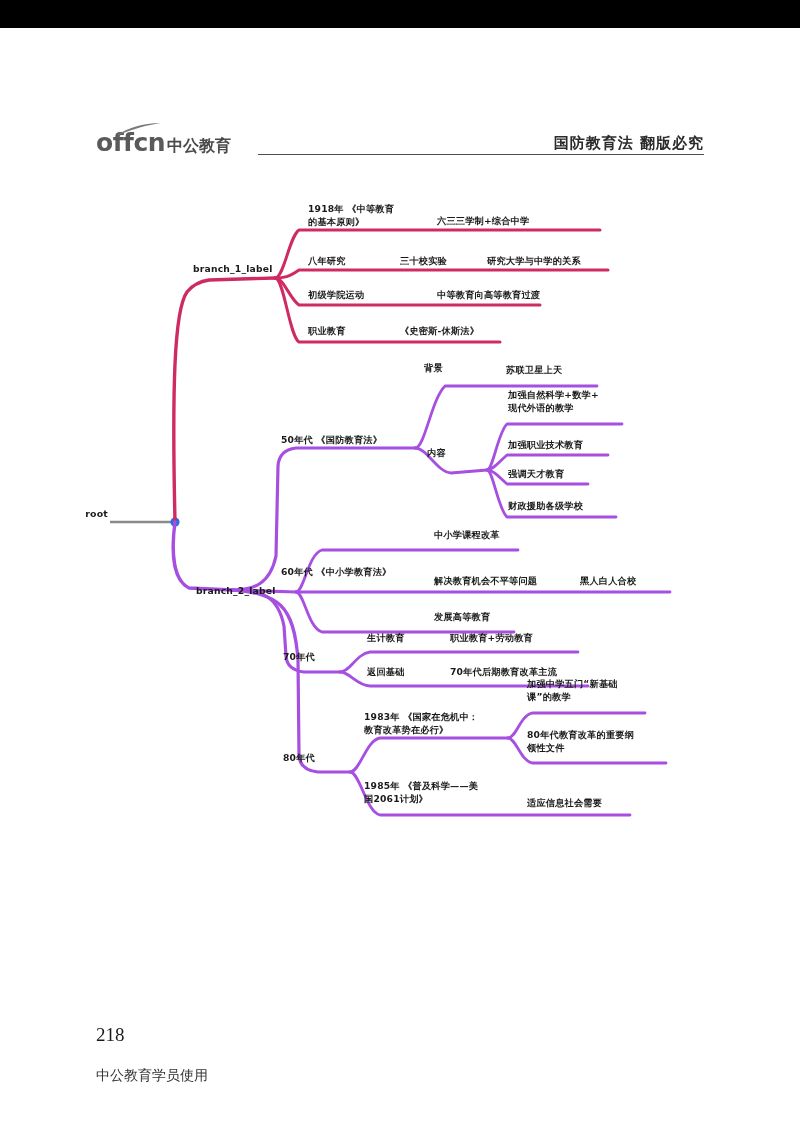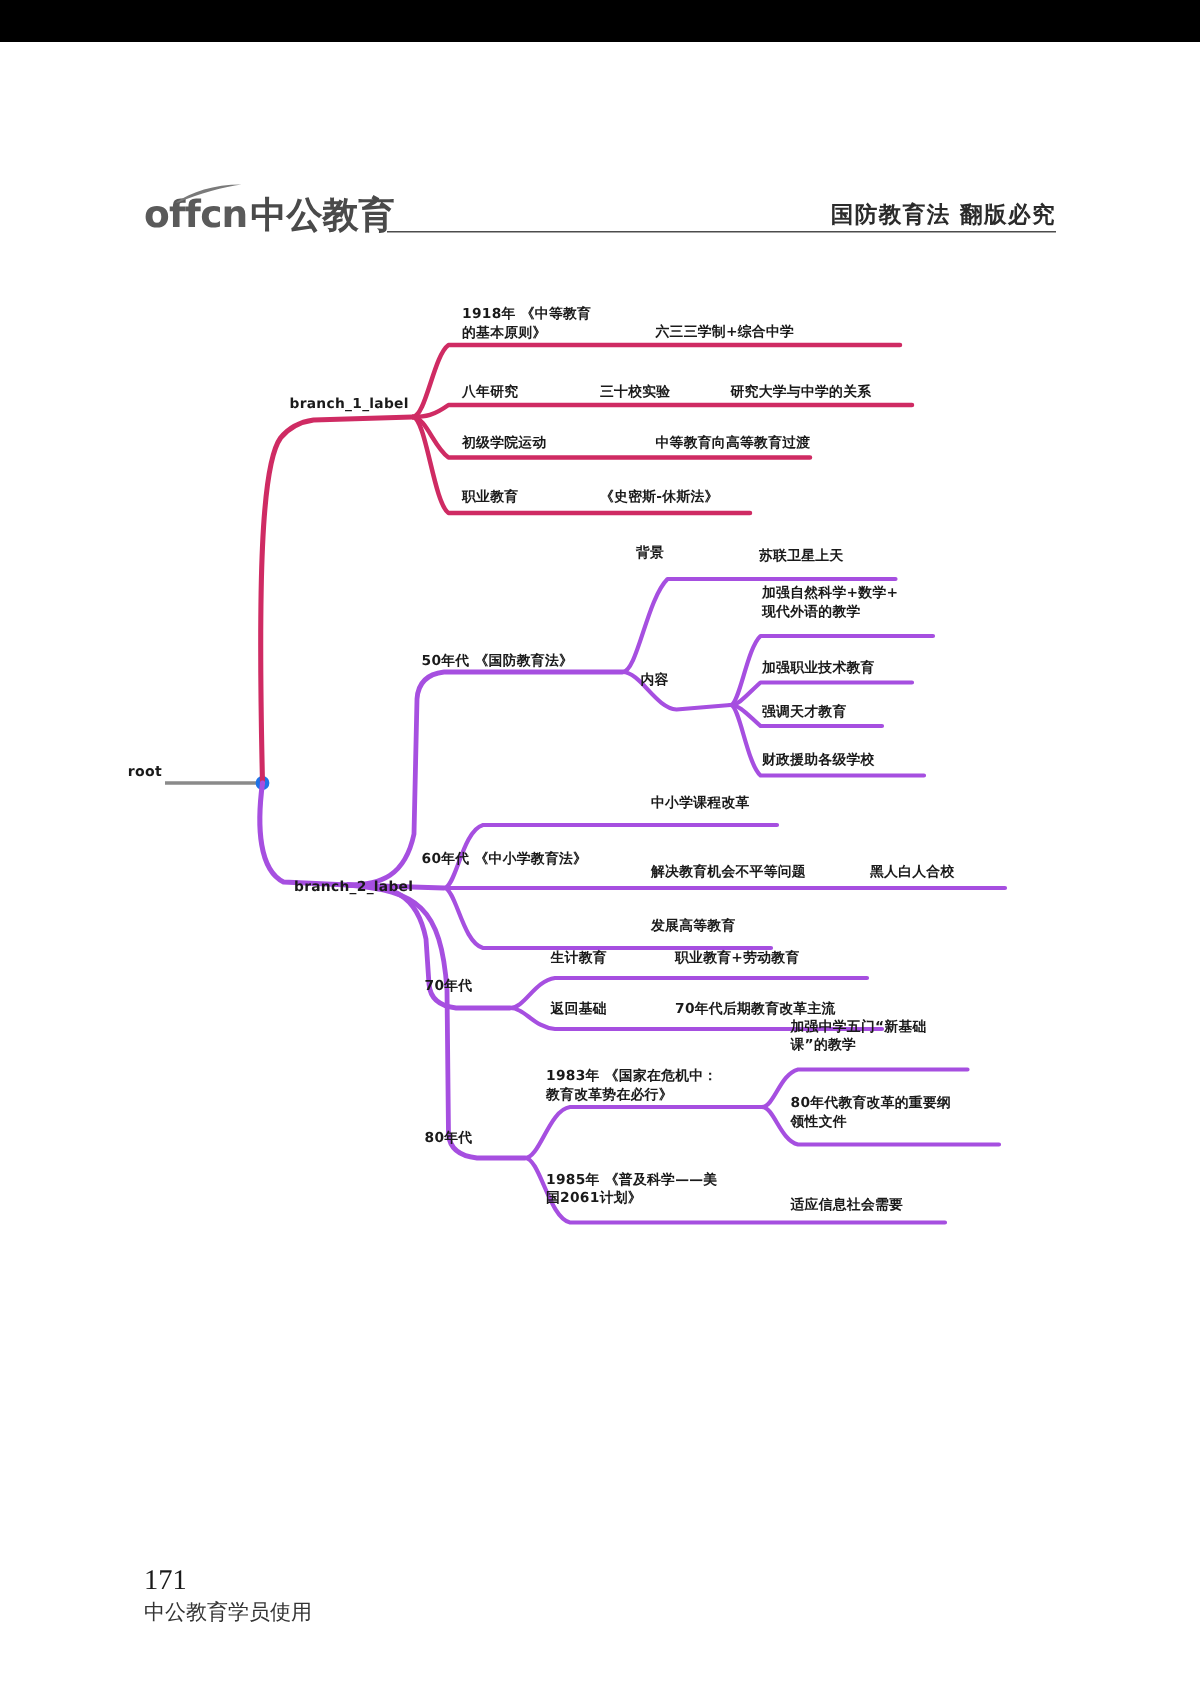--- a/index.html
+++ b/index.html
@@ -61,21 +61,21 @@
   .logo-swoosh {
     position: absolute;
     left: 20px;
     top: -7px;
     width: 46px;
     height: 13px;
     overflow: visible;
   }
   .logo-cn {
     font-family: "DejaVu Sans", "Liberation Sans", sans-serif;
-    font-size: 24px;
+    font-size: 16px;
     font-weight: 700;
     color: #4a4a4a;
     line-height: 1;
     letter-spacing: 0px;
   }
   .header-rule {
     position: absolute;
     left: 258px;
     top: 92px;
     width: 446px;
@@ -139,20 +139,21 @@
     font-family: "Liberation Serif", "DejaVu Serif", serif;
     font-size: 19px;
     color: #1a1a1a;
     line-height: 1.25;
   }
   .footer-note {
     font-family: "DejaVu Sans", "Liberation Sans", sans-serif;
     font-size: 14px;
     color: #333333;
     line-height: 1.3;
+    margin-top: 19px;
   }
 </style>
 </head>
 <body>
 
 <div id="page">
 
   <div class="scanbar"></div>
 
   <div class="header">
@@ -234,17 +235,17 @@
           <text x="364" y="560" class="node-text" text-anchor="start"><tspan x="364" dy="0">1983年 《国家在危机中：</tspan><tspan x="364" dy="12.5">教育改革势在必行》</tspan></text>
           <text x="527" y="527" class="node-text" text-anchor="start"><tspan x="527" dy="0">加强中学五门“新基础</tspan><tspan x="527" dy="12.5">课”的教学</tspan></text>
           <text x="527" y="578" class="node-text" text-anchor="start"><tspan x="527" dy="0">80年代教育改革的重要纲</tspan><tspan x="527" dy="12.5">领性文件</tspan></text>
           <text x="364" y="629" class="node-text" text-anchor="start"><tspan x="364" dy="0">1985年 《普及科学——美</tspan><tspan x="364" dy="12.5">国2061计划》</tspan></text>
           <text x="527" y="646" class="node-text" text-anchor="start"><tspan x="527" dy="0">适应信息社会需要</tspan></text>
         </g>
     </svg>
   </div>
 
   <div class="footer">
-    <div class="page-number">171</div>
+    <div class="page-number">218</div>
     <div class="footer-note">中公教育学员使用</div>
   </div>
 
 </div>
 
 </body></html>

